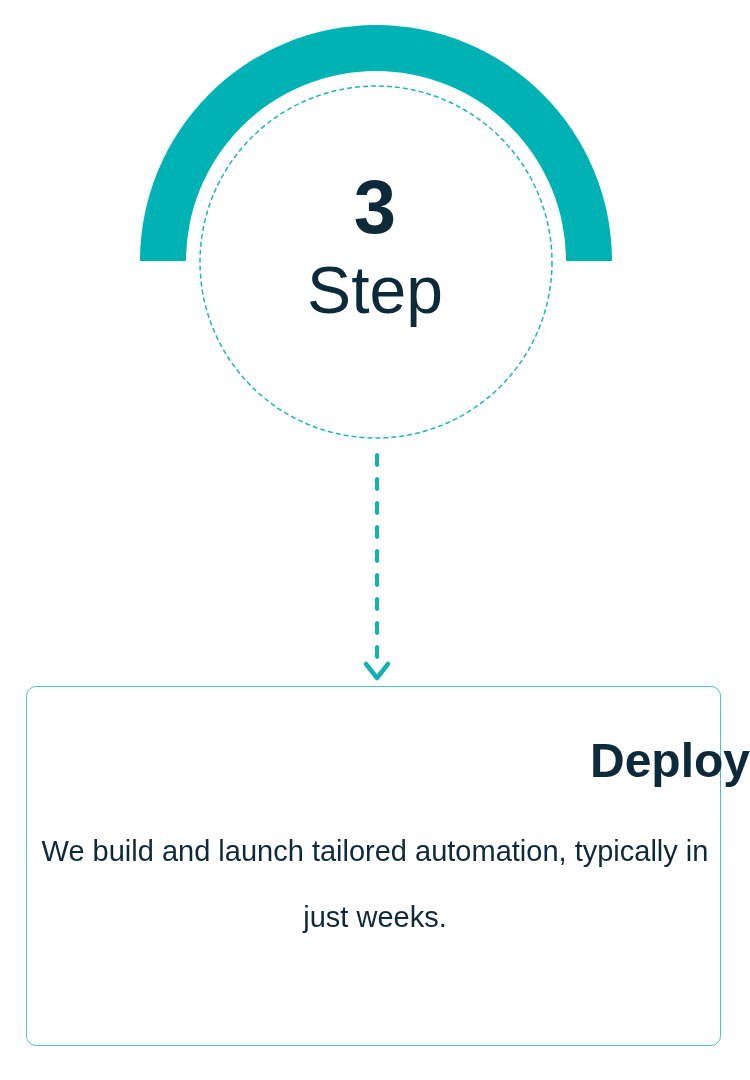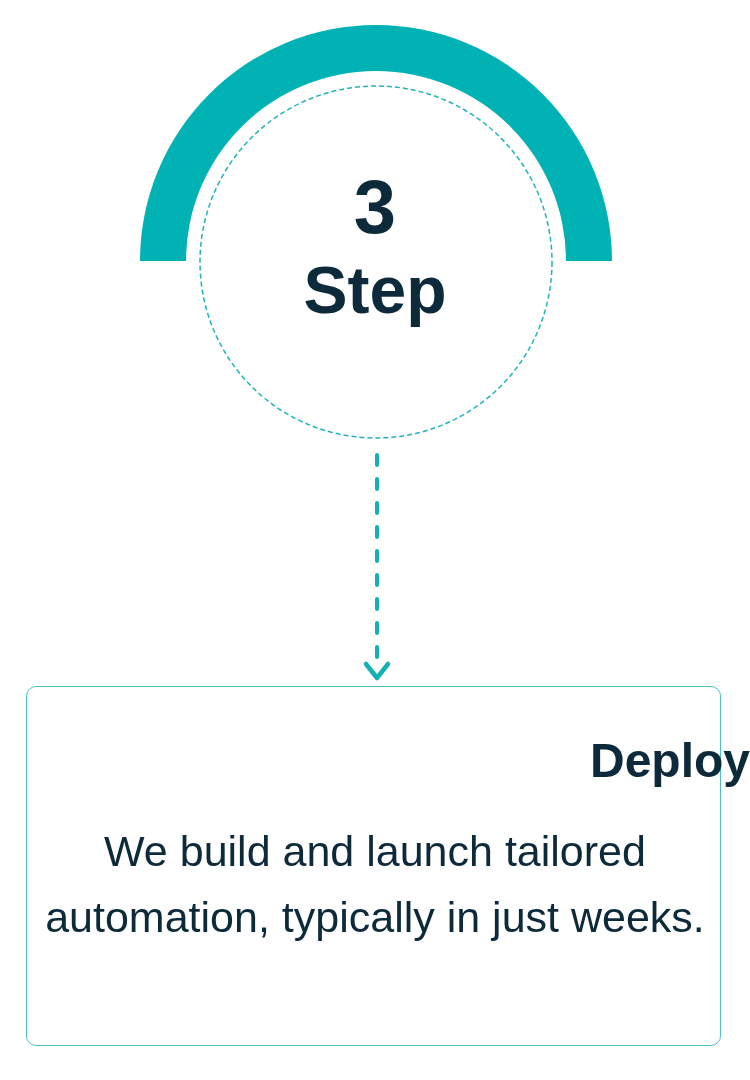--- a/index.html
+++ b/index.html
@@ -2,27 +2,27 @@
 <html><head>
   <meta charset="utf-8">
   <style>
     html, body { margin: 0; padding: 0; background: #ffffff; }
     body { width: 750px; height: 1080px; position: relative; overflow: hidden;
            font-family: "Liberation Sans", "DejaVu Sans", sans-serif; }
     .graphic { position: absolute; left: 0; top: 0; width: 750px; height: 700px; }
     .step-num { position: absolute; left: 0; width: 750px; top: 162px; text-align: center;
                 font-size: 76px; font-weight: 700; line-height: 90px; color: #0d2a3a; }
     .step-label { position: absolute; left: 0; width: 750px; top: 250px; text-align: center;
-                  font-size: 66px; font-weight: 700; line-height: 80px; color: #0d2a3a; }
+                  font-size: 66px; font-weight: 400; line-height: 80px; color: #0d2a3a; }
     .card { position: absolute; left: 26px; top: 686px; width: 695px; height: 360px;
             border: 1.5px solid #4cc3c3; border-radius: 10px; box-sizing: border-box; }
     .card-title { position: absolute; left: 0; width: 100%; top: 728px; text-align: right;
                   font-size: 48px; font-weight: 700; line-height: 66px; color: #0d2a3a; }
     .card-body { position: absolute; left: 40px; width: 670px; top: 818px; text-align: center;
-                 font-size: 43px; font-weight: 400; line-height: 66px; color: #0d2a3a; }
+                 font-size: 29px; font-weight: 400; line-height: 66px; color: #0d2a3a; }
   </style>
 </head>
 <body>
 
 <svg class="graphic" viewBox="0 0 750 700" width="750" height="700">
 
   <path d="M 140 261 A 236 236 0 0 1 612 261 L 566 261 A 190 190 0 0 0 186 261 Z" fill="#00b2b4"></path>
 
   <circle cx="376" cy="262" r="176" fill="none" stroke="#1fb5b7" stroke-width="1.5" stroke-dasharray="5 3"></circle>
 

